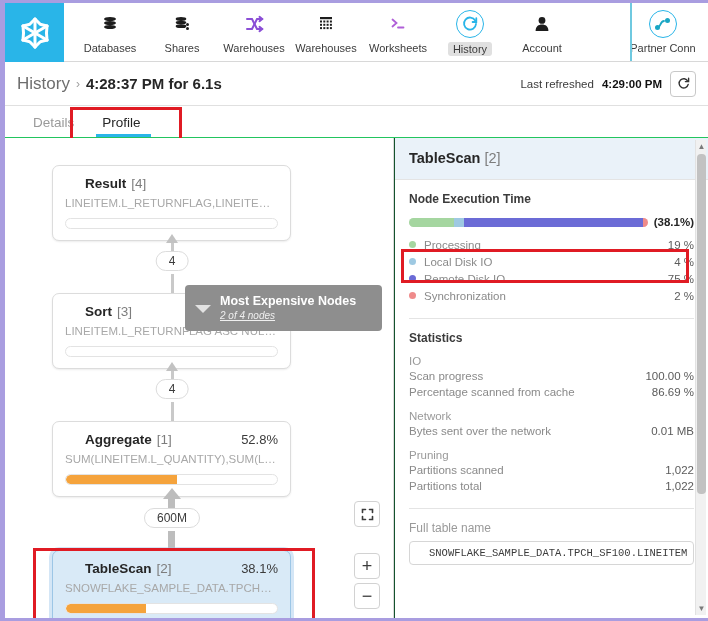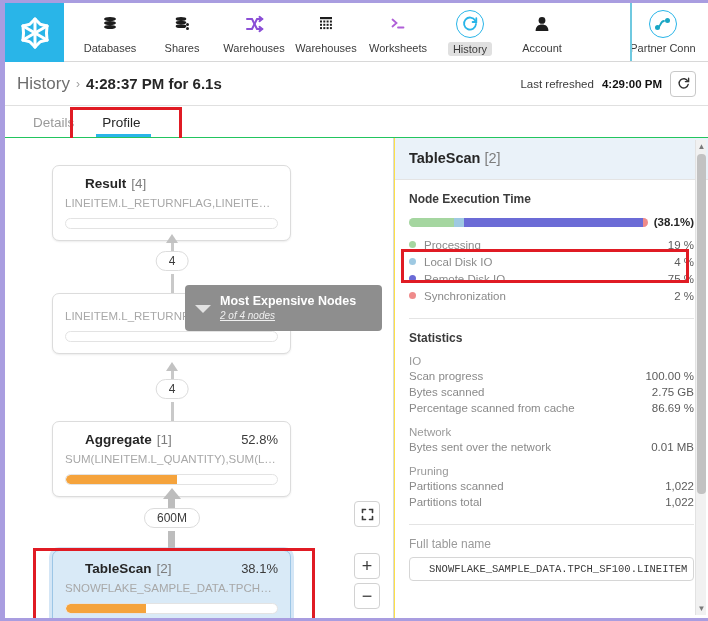--- a/index.html
+++ b/index.html
@@ -8,21 +8,21 @@
     font-family: "Liberation Sans", sans-serif;
     background: #ffffff;
     overflow: hidden;
   }
   #app {
     position: relative;
     width: 708px; height: 621px;
     border-left: 5px solid #a99de0;
     border-top: 3px solid #a99de0;
     border-bottom: 3px solid #a99de0;
-    background: #fde047;
+    background: #14532d;
     overflow: hidden;
   }
 
   
   .topnav {
     position: absolute; left: 0; top: 0; right: 0; height: 59px;
     background: #fff;
     display: flex; align-items: stretch;
     border-bottom: 1px solid #d8d8d8;
   }
@@ -408,20 +408,25 @@
         <div class="node-bar-fill" style="width:0%"></div>
       </div>
     </div>
 
     <div class="edge" style="top:104px; height:22px"></div>
     <div class="arrowhead" style="top:96px"></div>
     <div class="edge-pill" style="top:113px">4</div>
     <div class="edge" style="top:136px; height:24px"></div>
 
     <div class="node" style="top:155px">
+      <div class="node-head">
+        <span class="node-title">Sort</span>
+        <span class="node-idx">[3]</span>
+        <span class="node-pct">0%</span>
+      </div>
       <div class="node-sub">LINEITEM.L_RETURNFLAG ASC NULLS LA...</div>
       <div class="node-bar">
         <div class="node-bar-fill" style="width:0%"></div>
       </div>
     </div>
 
     <div class="edge" style="top:232px; height:22px"></div>
     <div class="arrowhead" style="top:224px"></div>
     <div class="edge-pill" style="top:241px">4</div>
     <div class="edge" style="top:264px; height:24px"></div>
@@ -522,24 +527,20 @@
       <div class="hr"></div>
 
       <div class="sec-title">Statistics</div>
       <div id="stats-container">
           <div class="grp-title">IO</div>
           <div class="stat-row">
             <span>Scan progress</span>
             <span class="stat-val">100.00 %</span>
           </div>
           <div class="stat-row">
-            <span>Bytes scanned</span>
-            <span class="stat-val">2.75 GB</span>
-          </div>
-          <div class="stat-row">
             <span>Percentage scanned from cache</span>
             <span class="stat-val">86.69 %</span>
           </div>
           <div class="grp-title">Network</div>
           <div class="stat-row">
             <span>Bytes sent over the network</span>
             <span class="stat-val">0.01 MB</span>
           </div>
           <div class="grp-title">Pruning</div>
           <div class="stat-row">

